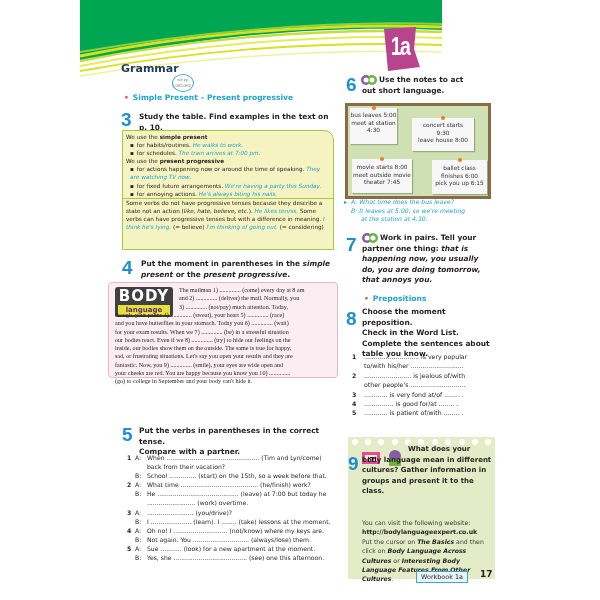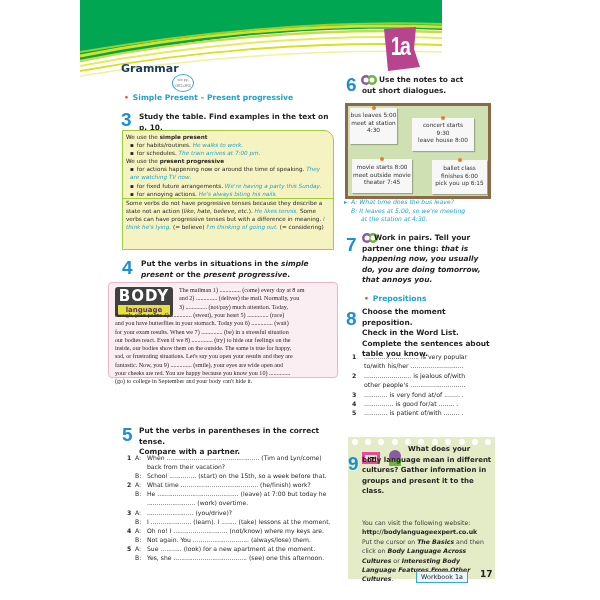--- a/index.html
+++ b/index.html
@@ -110,21 +110,21 @@
     <div class="row bul"><span>for habits/routines. </span><span class="ex">He walks to work.</span></div>
     <div class="row bul"><span>for schedules. </span><span class="ex">The train arrives at 7:00 pm.</span></div>
     <div class="row"><span>We use the </span><b>present progressive</b></div>
     <div class="row bul wrap"><span>for actions happening now or around the time of speaking. </span><span class="ex">They are watching TV now.</span></div>
     <div class="row bul"><span>for fixed future arrangements. </span><span class="ex">We're having a party this Sunday.</span></div>
     <div class="row bul"><span>for annoying actions. </span><span class="ex">He's always biting his nails.</span></div>
     <div class="sep"><span>Some verbs do not have progressive tenses because they describe a state not an action (</span><i>like, hate, believe, etc.</i><span>). </span><span class="ex">He likes tennis.</span><span> Some verbs can have progressive tenses but with a difference in meaning. </span><span class="ex">I think he's lying.</span><span> (= believe) </span><span class="ex">I'm thinking of going out.</span><span> (= considering)</span></div>
   </div>
 
   <div class="num" style="left:122px;top:257px;">4</div>
-  <div class="instr" style="left:141px;top:259px;width:200px;"><span>Put the verbs in situations in the </span><i>simple present</i><span> or the </span><i>present progressive</i><span>.</span></div>
+  <div class="instr" style="left:141px;top:259px;width:200px;"><span>Put the moment in parentheses in the </span><i>simple present</i><span> or the </span><i>present progressive</i><span>.</span></div>
 
   <div class="bodybox">
     <div class="bodylogo">
       <div class="top">BODY</div>
       <div class="bot">language</div>
     </div>
     <div class="bodytext" style="left:70px;top:3px;width:156px;">The mailman 1) .............. (come) every day at 8 am</div>
     <div class="bodytext" style="left:70px;top:11.3px;width:156px;">and 2) .............. (deliver) the mail. Normally, you</div>
     <div class="bodytext" style="left:70px;top:19.6px;width:156px;">3) .............. (not/pay) much attention. Today,</div>
     <div class="bodytext" style="left:6px;top:27.9px;width:222px;">though, your palms 4) .............. (sweat), your heart 5) .............. (race)</div>
@@ -209,21 +209,21 @@
 
   <div class="num" style="left:346px;top:74px;">6</div>
   <svg class="icon-pair" style="left:361px;top:74px;" viewBox="0 0 16 13">
     <circle cx="5" cy="6" r="5" fill="#8a5aa8"></circle>
       <circle cx="11" cy="6" r="5" fill="#6db33f"></circle>
     <circle cx="5" cy="6" r="2.5" fill="#fff"></circle>
       <circle cx="11" cy="6" r="2.5" fill="#fff"></circle>
   </svg>
   <div class="instr" style="left:379px;top:75px;width:110px;">
       <div>Use the notes to act</div>
-      <div style="margin-left:-17px">out short dialogues.</div>
+      <div style="margin-left:-17px">out short language.</div>
     </div>
 
   <div class="board">
     <div class="note" style="left:2px;top:2px;width:47px;height:36px;padding-top:4px;">
       <span class="pin"></span>
       <div class="nt">bus leaves 5:00</div>
         <div class="nt">meet at station</div>
         <div class="nt">4:30</div>
     </div>
     <div class="note" style="left:64px;top:12px;width:62px;height:33px;padding-top:4px;">
@@ -253,21 +253,21 @@
   </div>
 
   <div class="num" style="left:346px;top:234px;">7</div>
   <svg class="icon-pair" style="left:362px;top:232px;" viewBox="0 0 16 13">
     <circle cx="5" cy="6" r="5" fill="#8a5aa8"></circle>
       <circle cx="11" cy="6" r="5" fill="#6db33f"></circle>
     <circle cx="5" cy="6" r="2.5" fill="#fff"></circle>
       <circle cx="11" cy="6" r="2.5" fill="#fff"></circle>
   </svg>
   <div class="instr" style="left:362px;top:233px;width:135px;">
-    <div style="padding-left:12px">Work in pairs. Tell your</div>
+    <div style="padding-left:18px">Work in pairs. Tell your</div>
     <div><span>partner one thing: </span><i>that is</i></div>
     <div><i>happening now, you usually</i></div>
     <div><i>do, you are doing tomorrow,</i></div>
     <div><i>that annoys you.</i></div>
   </div>
 
   <div class="topic" style="left:364px;top:294px;"><span class="dot">•</span><span>Prepositions</span></div>
 
   <div class="num" style="left:346px;top:308px;">8</div>
   <div class="instr" style="left:362px;top:307px;width:135px;">

